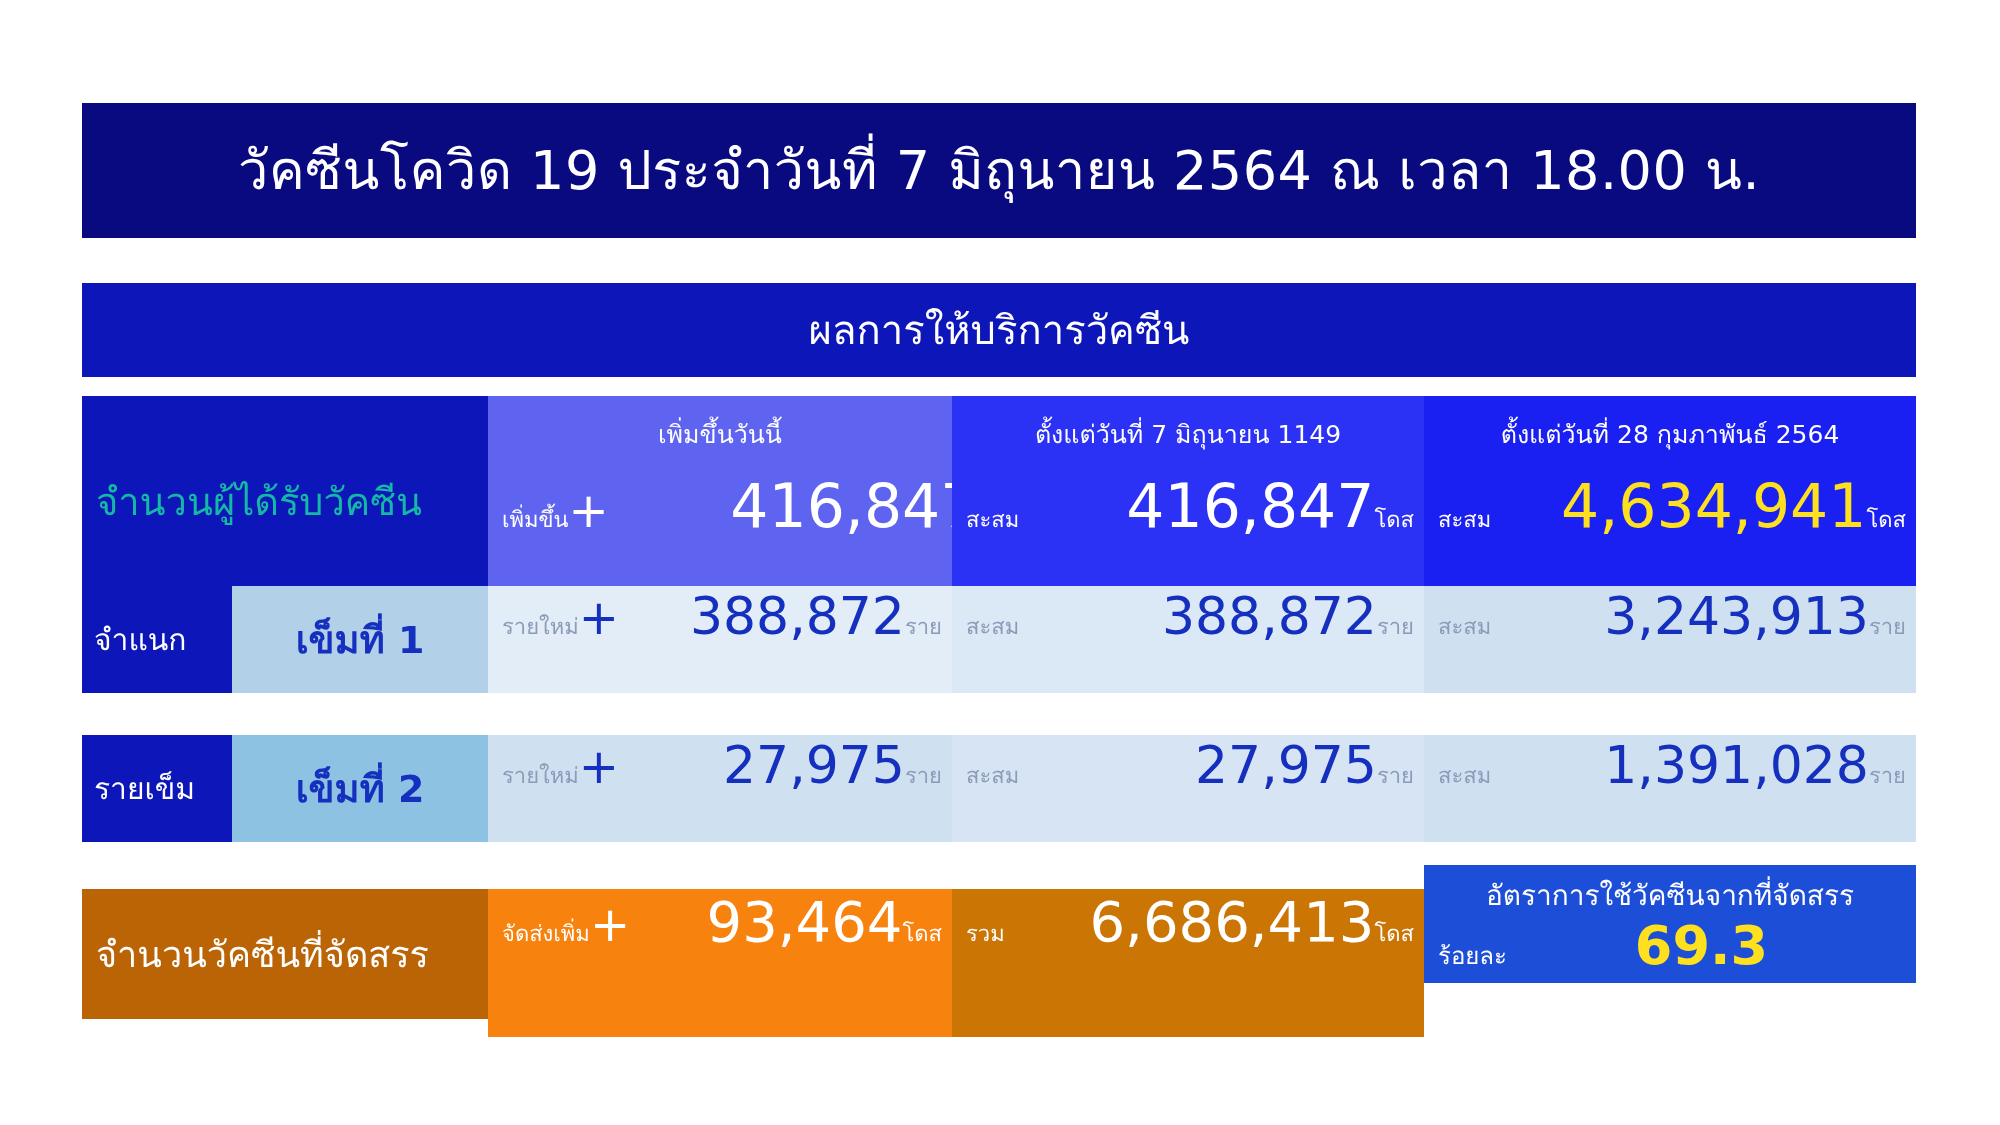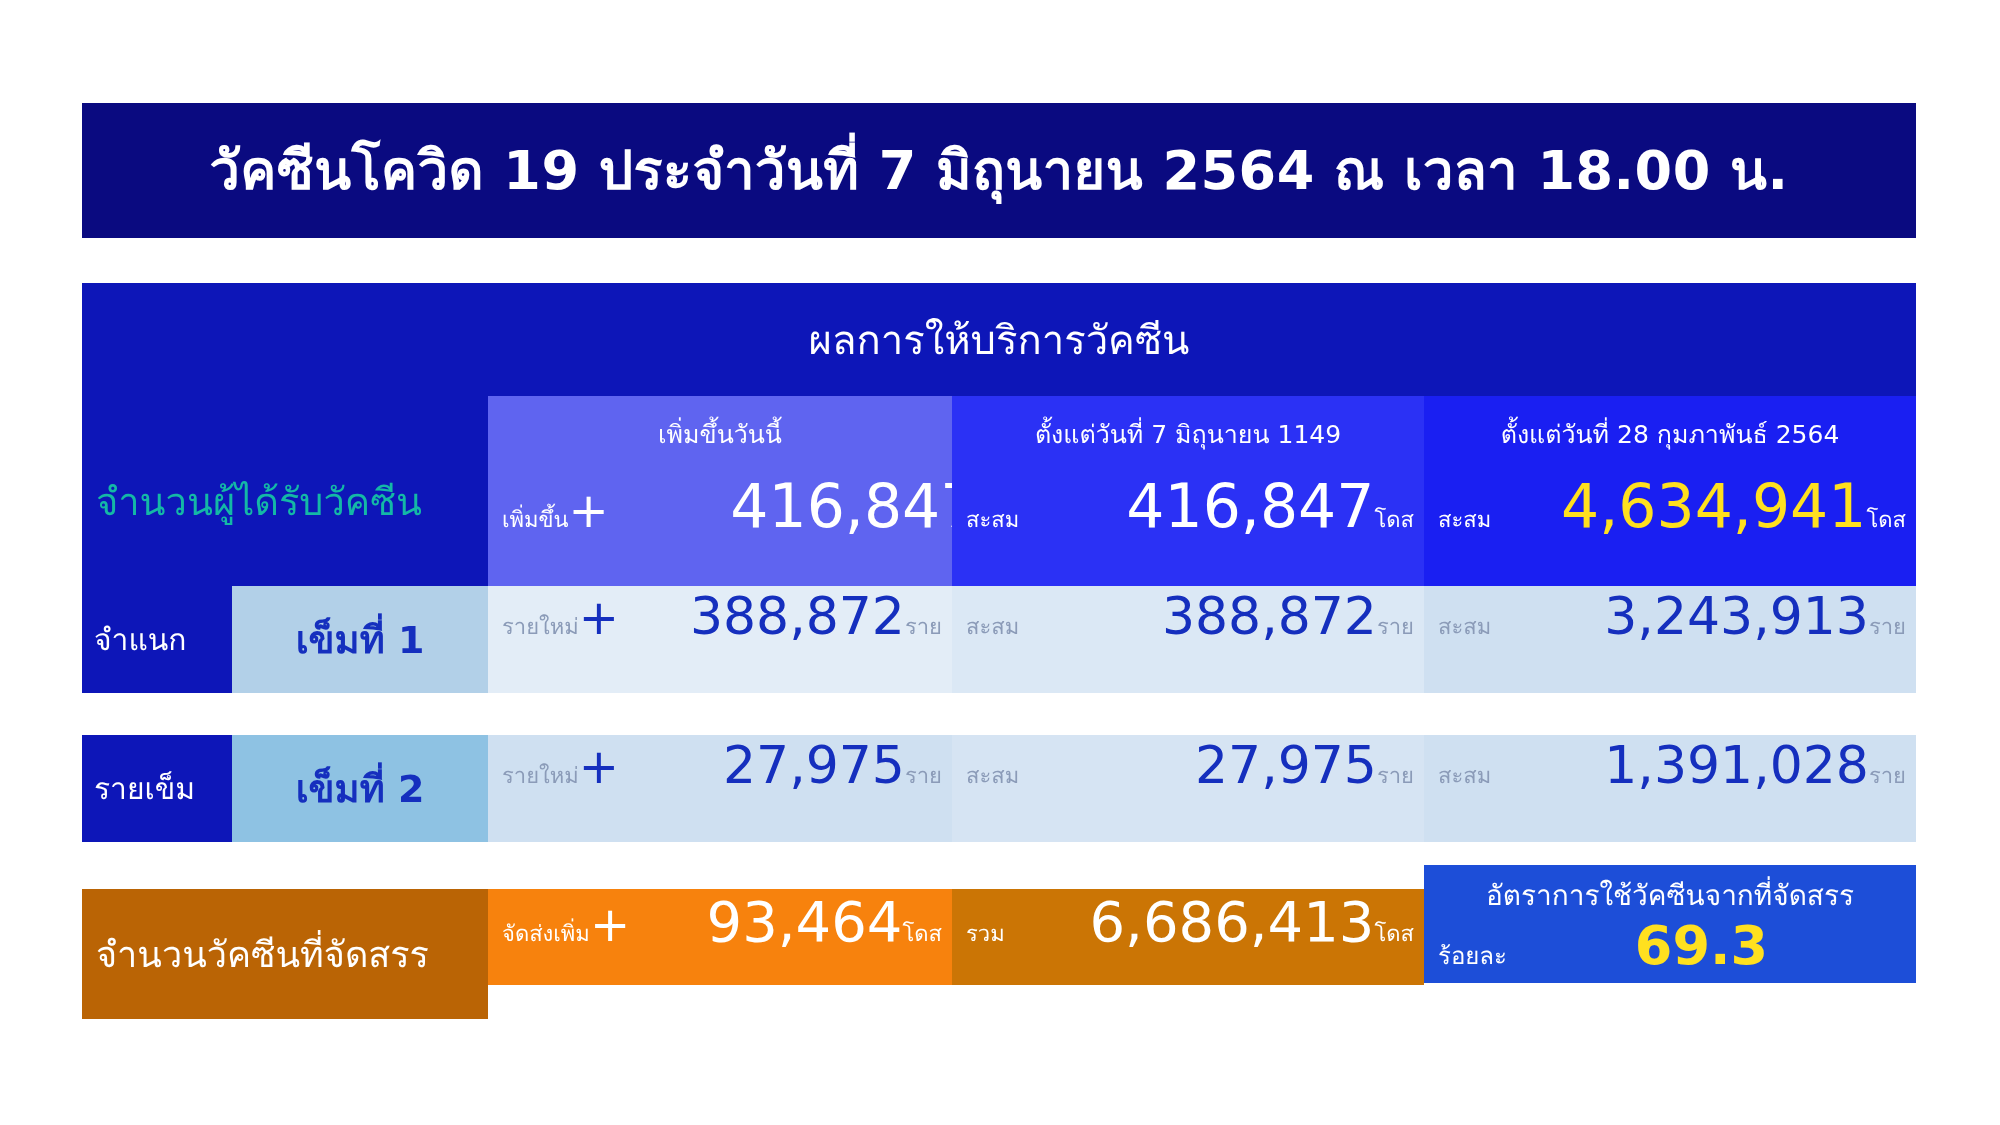--- a/index.html
+++ b/index.html
@@ -30,33 +30,33 @@
     width: 1834px;
     height: 135px;
     background: #0a0a80;
     display: flex;
     align-items: center;
     justify-content: center;
   }
   .title-text {
     color: #ffffff;
     font-size: 54px;
-    font-weight: bold;
+    font-weight: normal;
     letter-spacing: 0.5px;
     white-space: nowrap;
     line-height: 1.1;
   }
 
   
   .subheader-bar {
     position: absolute;
     left: 82px;
     top: 283px;
     width: 1834px;
-    height: 113px;
+    height: 94px;
     background: #0d16b8;
     display: flex;
     align-items: center;
     justify-content: center;
   }
   .subheader-text {
     color: #ffffff;
     font-size: 40px;
     font-weight: normal;
     white-space: nowrap;
@@ -178,21 +178,21 @@
   .alloc-label {
     left: 82px; width: 406px;
     background: #ba6405;
     display: flex; align-items: center;
     padding-left: 14px; box-sizing: border-box;
   }
   .alloc-label .txt { color: #ffffff; font-size: 36px; white-space: nowrap; }
 
   .alloc-c1 { left: 488px; width: 464px; background: #f7820d; }
   .alloc-c2 { left: 952px; width: 472px; background: #cb7505; }
-  .alloc-pad { padding: 0 10px 0 14px; height: 96px; }
+  .alloc-pad { padding: 0 10px 0 14px; height: 148px; }
 
   .alloc-num { font-size: 56px; }
 
   .rate-box {
     position: absolute;
     left: 1424px; top: 865px;
     width: 492px; height: 118px;
     background: #1d4ed8;
     box-sizing: border-box;
   }

